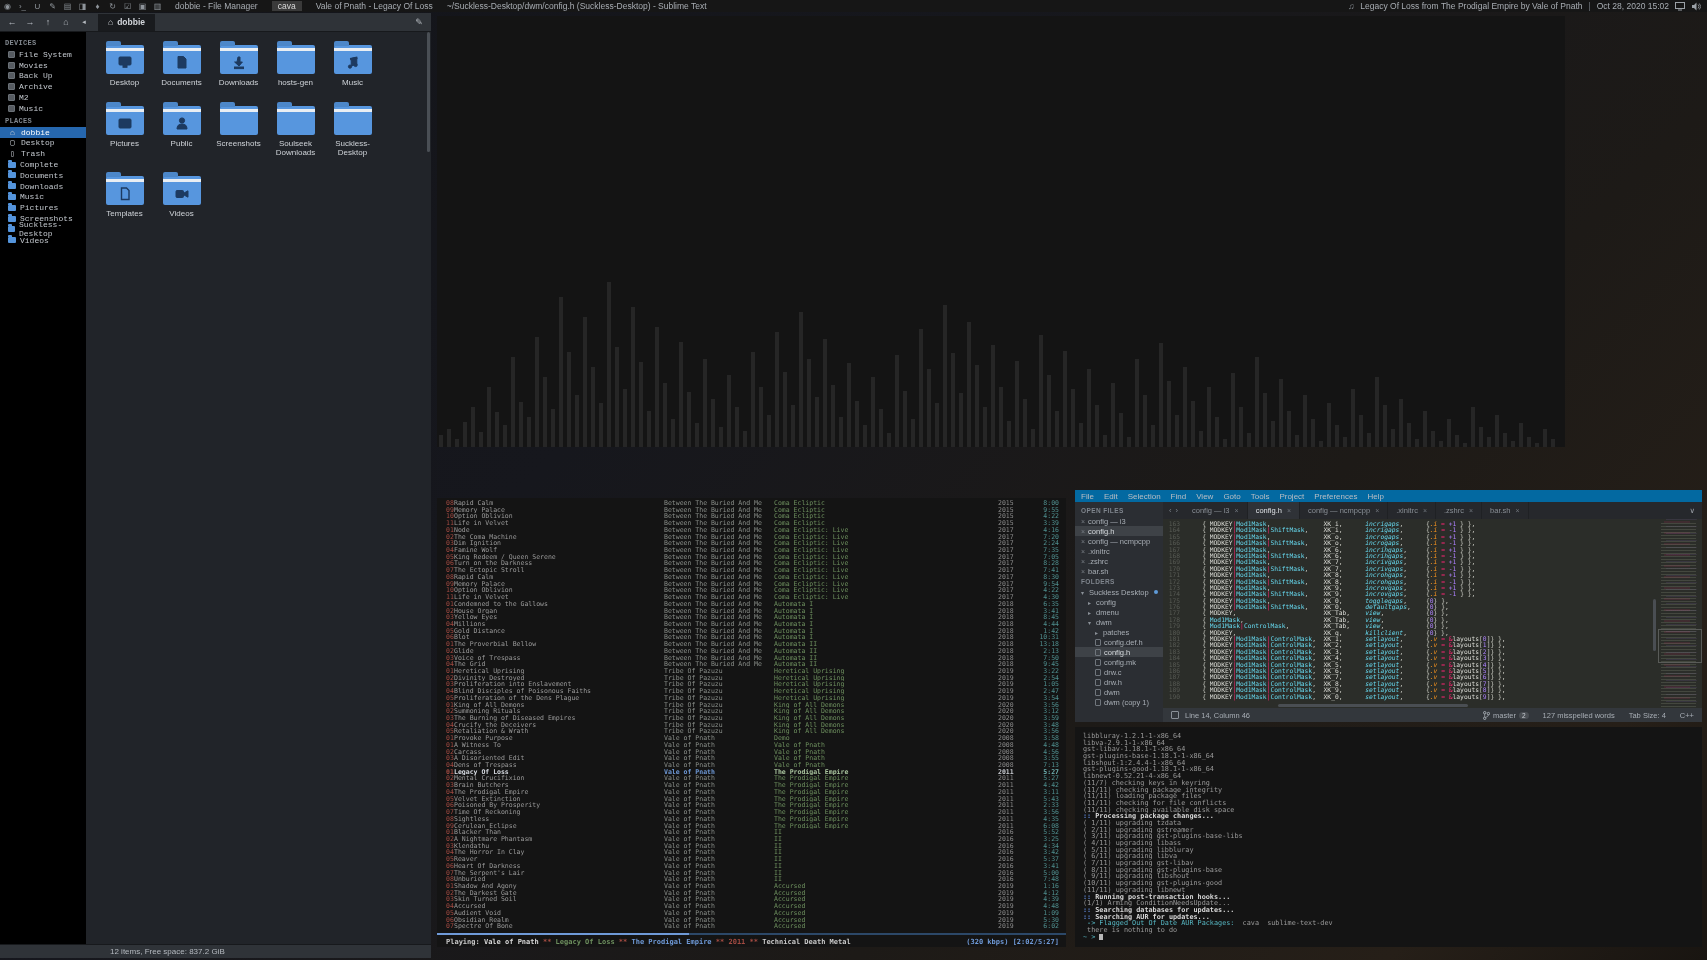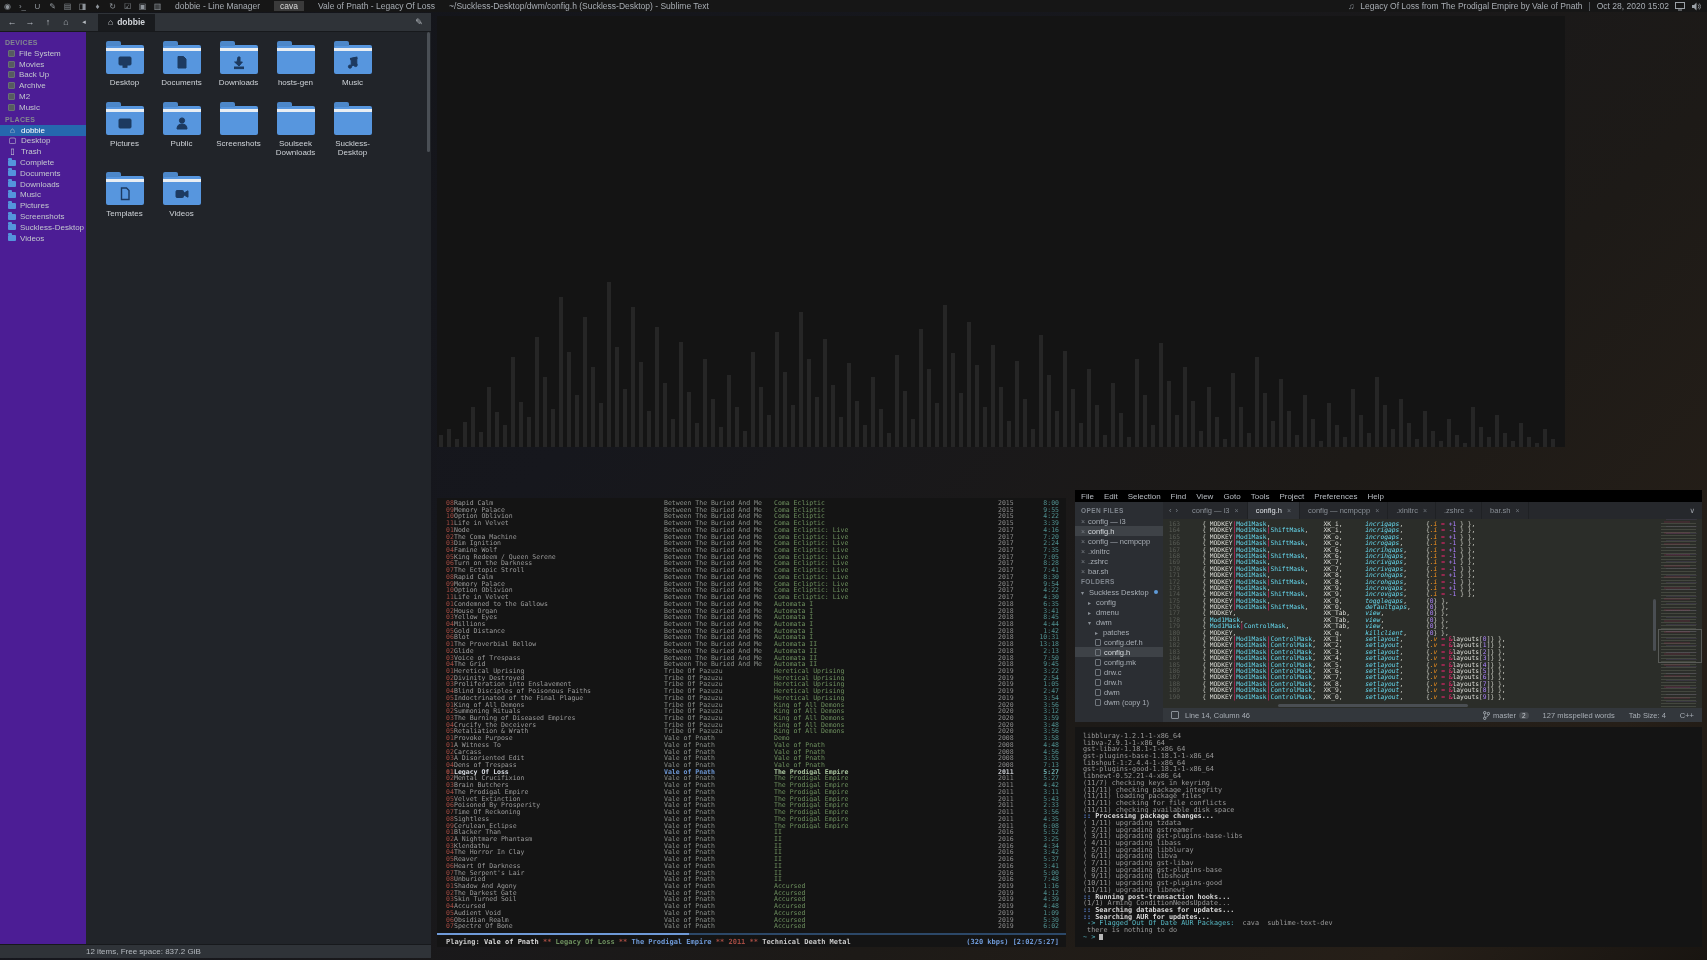--- a/index.html
+++ b/index.html
@@ -20,38 +20,38 @@
   #topbar .right { margin-left:auto; display:flex; align-items:center; gap:6px; padding-right:6px; color:#a8adb3; }
   #topbar svg { display:block; }
 
   
   #fm { position:absolute; left:0; top:13px; width:431px; height:945px; background:#212429; display:flex; flex-direction:column; }
   #fm-toolbar { height:19px; background:#2f3338; display:flex; align-items:center; gap:2px; padding:0 4px; border-bottom:1px solid #17191c; }
   .tbtn { width:16px; height:14px; text-align:center; line-height:14px; font-size:9px; color:#b7bcc2; border-radius:2px; cursor:pointer; }
   #fm-tab { display:flex; align-items:center; gap:4px; background:#191b1e; color:#d2d6db; height:17px; padding:0 10px; font-size:8.5px; margin-left:4px; }
   #fm-toolbar .spacer { flex:1; }
   #fm-body { flex:1; display:flex; min-height:0; }
-  #fm-sidebar { width:86px; background:#4c1d95; overflow:hidden; padding-top:4px; }
+  #fm-sidebar { width:86px; background:#000000; overflow:hidden; padding-top:4px;font-family:Liberation Mono, monospace; }
   .side-h { font-size:7px; font-weight:bold; color:#82888f; padding:3px 5px 2px 5px; letter-spacing:.3px; }
   .side-item { display:flex; align-items:center; gap:4px; height:10.8px; padding-left:8px; font-size:8px; color:#c3c8ce; cursor:pointer; }
   .side-item.sel { background:#2667ae; color:#fff; }
   .dev-ic { width:7px; height:7px; background:#565b61; border-radius:1px; border:1px solid #6a7076; }
   .mini-folder { width:8px; height:6px; background:#5494dc; border-radius:1px; position:relative; }
   .mini-folder::before { content:""; position:absolute; top:-2px; left:0; width:4px; height:2px; background:#5494dc; border-radius:1px 1px 0 0; }
   .glyph-ic { font-size:8px; width:9px; text-align:center; color:#cdd2d8; }
   #fm-main { flex:1; position:relative; background:#212429; }
   #fm-grid { display:grid; grid-template-columns:repeat(5,57px); padding:8px 0 0 10px; row-gap:14px; }
   .fitem { width:57px; display:flex; flex-direction:column; align-items:center; cursor:pointer; }
   .folder { width:38px; height:29px; background:#5796de; border-radius:2px; position:relative; margin-top:5px; }
   .folder::before { content:""; position:absolute; top:-4px; left:0; width:15px; height:5px; background:#4c87c9; border-radius:2px 2px 0 0; }
   .folder::after { content:""; position:absolute; top:3px; left:0; right:0; height:3px; background:#e9eef3; }
   .folder .sym { position:absolute; inset:6px 0 0 0; display:flex; align-items:center; justify-content:center; color:#1d3least; }
   .fitem .flabel { margin-top:4px; font-size:8px; color:#cfd3d8; text-align:center; line-height:9px; max-width:56px; }
   #fm-scroll { position:absolute; right:1px; top:0; width:3px; height:120px; background:#4a4f55; border-radius:2px; }
-  #fm-status { height:14px; background:#2f3338; border-top:1px solid #17191c; font-size:8px; color:#b4b9bf; line-height:13px; padding-left:86px; }
+  #fm-status { height:14px; background:#2f3338; border-top:1px solid #17191c; font-size:8px; color:#b4b9bf; line-height:13px; padding-left:110px; }
 
   
   #cava { position:absolute; left:437px; top:16px; width:1128px; height:431px; background:#141414; overflow:hidden; }
   #cava-bars { position:absolute; left:2px; right:0; bottom:0; top:0; display:flex; align-items:flex-end; gap:4px; }
   #cava-bars .bar { width:4px; background:#262626; }
 
   
   #player { position:absolute; left:437px; top:498px; width:629px; height:449px; background:#141414; font-family:"DejaVu Sans Mono", monospace; }
   #plist { position:absolute; top:2px; left:0; right:0; }
   .pr { display:flex; height:6.73px; line-height:6.9px; font-size:6.5px; white-space:nowrap; overflow:hidden; }
@@ -74,21 +74,21 @@
   .st-art { color:#d8d8d8; font-weight:bold; }
   .st-sep { color:#a34b42; font-weight:bold; }
   .st-tit { color:#6d8f5e; font-weight:bold; }
   .st-alb { color:#6f9ad8; font-weight:bold; }
   .st-yr  { color:#a34b42; font-weight:bold; }
   .st-gen { color:#c9c9c9; font-weight:bold; }
   .st-right { margin-left:auto; color:#6f9ad8; font-weight:bold; }
 
   
   #subl { position:absolute; left:1075px; top:490px; width:627px; height:232px; background:#2b2e33; display:flex; flex-direction:column; }
-  #subl-menu { height:12px; background:#000000; display:flex; gap:10px; align-items:center; padding-left:6px; font-size:8px; color:#b9bec4; }
+  #subl-menu { height:12px; background:#0369a1; display:flex; gap:10px; align-items:center; padding-left:6px; font-size:8px; color:#b9bec4; }
   #subl-menu span { cursor:pointer; }
   #subl-body { flex:1; display:flex; min-height:0; }
   #subl-side { width:88px; background:#2b2e33; font-size:7.5px; color:#a7adb4; padding-top:3px; overflow:hidden; }
   .sub-h { font-size:6.5px; font-weight:bold; color:#7f858d; padding:2px 6px; letter-spacing:.4px; }
   .sub-row { display:flex; align-items:center; height:10px; padding-left:6px; gap:3px; white-space:nowrap; cursor:pointer; }
   .sub-row.sel { background:#3e4247; color:#d6dade; }
   .sub-row .x { color:#787e85; font-size:7px; }
   .sub-row .arrow { color:#8a9097; font-size:6px; width:5px; }
   .sub-row .ficon { width:6px; height:7px; border:1px solid #6f757c; border-radius:1px; flex:none; }
   .sub-row .dot { width:4px; height:4px; border-radius:50%; background:#5f9ad8; margin-left:auto; margin-right:5px; }
@@ -138,21 +138,21 @@
       <span class="licon">✎</span>
       <span class="licon">▤</span>
       <span class="licon">◨</span>
       <span class="licon">♦</span>
       <span class="licon">↻</span>
       <span class="licon">☑</span>
       <span class="licon">▣</span>
       <span class="licon">▥</span>
     </div>
   <div class="titles" id="wtitles">
-      <span class="wtitle">dobbie - Line Manager</span>
+      <span class="wtitle">dobbie - File Manager</span>
       <span class="wtitle active">cava</span>
       <span class="wtitle">Vale of Pnath - Legacy Of Loss</span>
       <span class="wtitle">~/Suckless-Desktop/dwm/config.h (Suckless-Desktop) - Sublime Text</span>
     </div>
   <div class="right">
     <span style="color:#8e949a;">♫</span>
     <span>Legacy Of Loss from The Prodigal Empire by Vale of Pnath</span>
     <span style="color:#6f757c;">|</span>
     <span>Oct 28, 2020 15:02</span>
     <span>
@@ -747,21 +747,21 @@
       <div class="pr">
         <span class="n">04</span>
         <span class="t">Blind Disciples of Poisonous Faiths</span>
         <span class="a">Tribe Of Pazuzu</span>
         <span class="al">Heretical Uprising</span>
         <span class="y">2019</span>
         <span class="d">2:47</span>
       </div>
       <div class="pr">
         <span class="n">05</span>
-        <span class="t">Indoctrinated of the Final Plague</span>
+        <span class="t">Proliferation of the Dens Plague</span>
         <span class="a">Tribe Of Pazuzu</span>
         <span class="al">Heretical Uprising</span>
         <span class="y">2019</span>
         <span class="d">3:54</span>
       </div>
       <div class="pr">
         <span class="n">01</span>
         <span class="t">King of All Demons</span>
         <span class="a">Tribe Of Pazuzu</span>
         <span class="al">King of All Demons</span>

